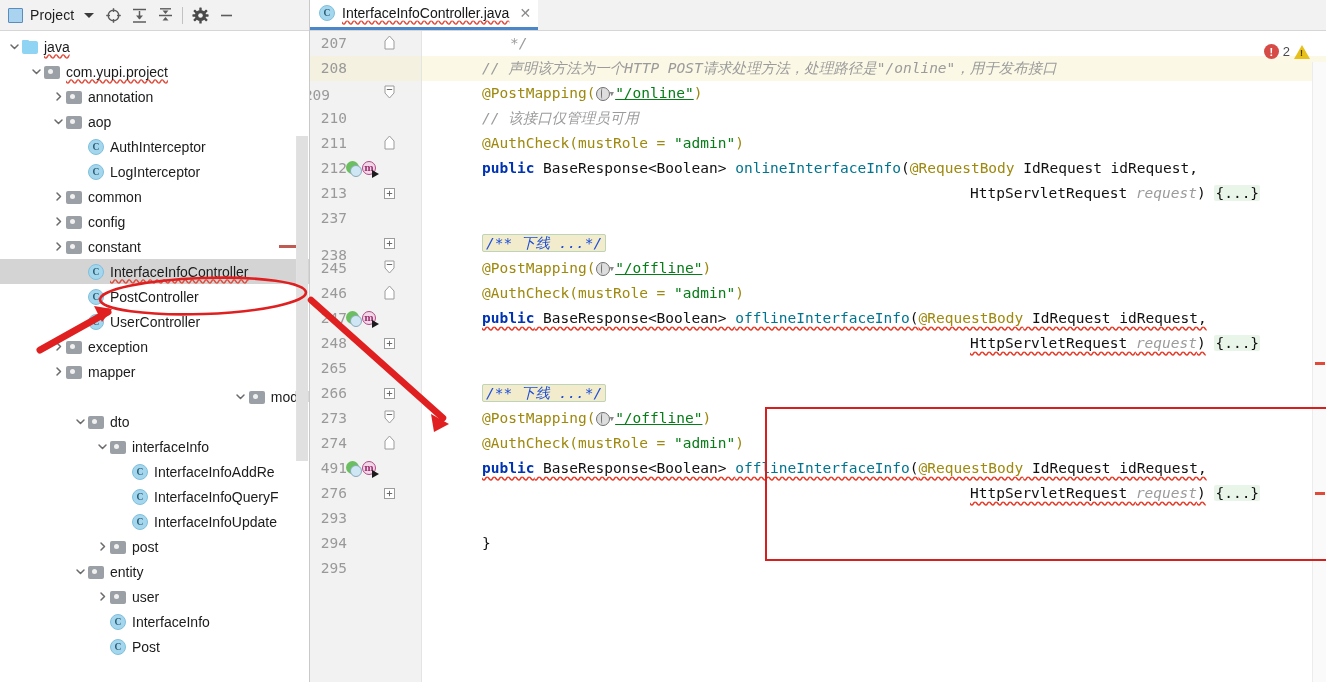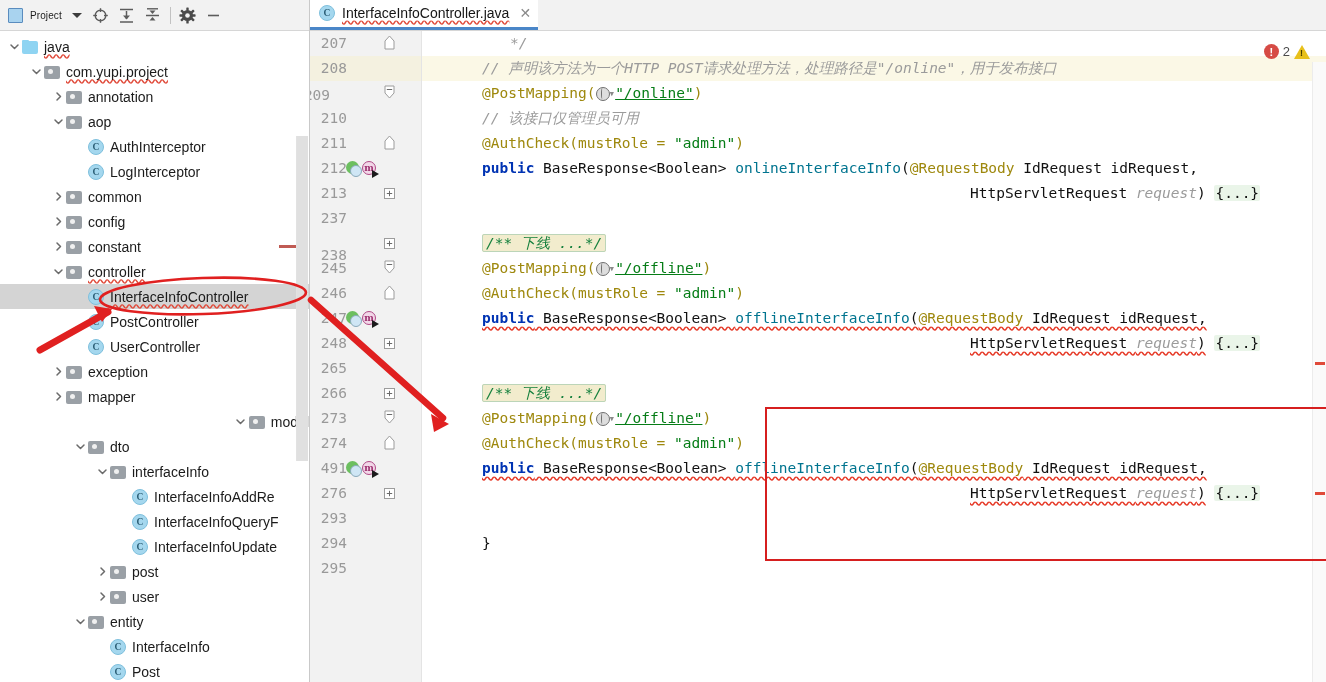--- a/index.html
+++ b/index.html
@@ -33,21 +33,21 @@
     flex: 0 0 31px;
   }
   .panel-icon-box {
     width: 15px; height: 15px;
     border: 1.5px solid #5a8cbe;
     background: #a9d3ef;
     border-radius: 1px;
     margin-right: 7px;
   }
   #panel-title {
-    font-size: 10px; color: #1d1d1d;
+    font-size: 14px; color: #1d1d1d;
     letter-spacing: .1px;
   }
   .tb-caret {
     width: 0; height: 0;
     border-left: 5px solid transparent;
     border-right: 5px solid transparent;
     border-top: 5px solid #3c3c3c;
     margin-left: 10px; margin-right: 6px;
   }
   .tb-btn {
@@ -267,21 +267,21 @@
   .fold-blk {
     background: #eaf5e9;
     border-radius: 2px;
     padding: 0 1px;
   }
   .fold-cmt {
     background: #f2eccd;
     border: 1px solid #bcd5b8;
     border-radius: 2px;
     padding: 0 3px;
-    color: #15803d;
+    color: #1d4ed8;
     font-style: italic;
   }
   .err-squig {
     text-decoration: underline wavy #e63a28;
     text-decoration-skip-ink: none;
     text-underline-offset: 3px;
   }
   .globe {
     display: inline-block;
     width: 13px; height: 13px;
@@ -487,130 +487,121 @@
         </div>
         <div class="row" style="padding-left: 50px;">
           <span class="twisty">
             <svg width="11" height="11" viewBox="0 0 11 11">
               <path d="M4 2 L7.5 5.5 L4 9" fill="none" stroke="#6b6b6b" stroke-width="1.5" stroke-linecap="round" stroke-linejoin="round"></path>
             </svg>
           </span>
           <span class="folder-ico pkg"></span>
           <span class="lbl">constant</span>
         </div>
+        <div class="row selected" style="padding-left: 72px;">
+          <span class="twisty"></span>
+          <span class="class-ico">C</span>
+          <span class="lbl squig">InterfaceInfoController</span>
+        </div>
+        <div class="row" style="padding-left: 72px;">
+          <span class="twisty"></span>
+          <span class="class-ico">C</span>
+          <span class="lbl">PostController</span>
+        </div>
+        <div class="row" style="padding-left: 72px;">
+          <span class="twisty"></span>
+          <span class="class-ico">C</span>
+          <span class="lbl">UserController</span>
+        </div>
         <div class="row" style="padding-left: 50px;">
           <span class="twisty">
             <svg width="11" height="11" viewBox="0 0 11 11">
+              <path d="M4 2 L7.5 5.5 L4 9" fill="none" stroke="#6b6b6b" stroke-width="1.5" stroke-linecap="round" stroke-linejoin="round"></path>
+            </svg>
+          </span>
+          <span class="folder-ico pkg"></span>
+          <span class="lbl">exception</span>
+        </div>
+        <div class="row" style="padding-left: 50px;">
+          <span class="twisty">
+            <svg width="11" height="11" viewBox="0 0 11 11">
+              <path d="M4 2 L7.5 5.5 L4 9" fill="none" stroke="#6b6b6b" stroke-width="1.5" stroke-linecap="round" stroke-linejoin="round"></path>
+            </svg>
+          </span>
+          <span class="folder-ico pkg"></span>
+          <span class="lbl">mapper</span>
+        </div>
+        <div class="row" style="padding-left: 50px; justify-content: flex-end;">
+          <span class="twisty">
+            <svg width="11" height="11" viewBox="0 0 11 11">
               <path d="M2 4 L5.5 7.5 L9 4" fill="none" stroke="#6b6b6b" stroke-width="1.5" stroke-linecap="round" stroke-linejoin="round"></path>
             </svg>
           </span>
           <span class="folder-ico pkg"></span>
-          <span class="lbl squig">controller</span>
-        </div>
-        <div class="row selected" style="padding-left: 72px;">
-          <span class="twisty"></span>
-          <span class="class-ico">C</span>
-          <span class="lbl squig">InterfaceInfoController</span>
+          <span class="lbl">model</span>
         </div>
         <div class="row" style="padding-left: 72px;">
-          <span class="twisty"></span>
-          <span class="class-ico">C</span>
-          <span class="lbl">PostController</span>
+          <span class="twisty">
+            <svg width="11" height="11" viewBox="0 0 11 11">
+              <path d="M2 4 L5.5 7.5 L9 4" fill="none" stroke="#6b6b6b" stroke-width="1.5" stroke-linecap="round" stroke-linejoin="round"></path>
+            </svg>
+          </span>
+          <span class="folder-ico pkg"></span>
+          <span class="lbl">dto</span>
+        </div>
+        <div class="row" style="padding-left: 94px;">
+          <span class="twisty">
+            <svg width="11" height="11" viewBox="0 0 11 11">
+              <path d="M2 4 L5.5 7.5 L9 4" fill="none" stroke="#6b6b6b" stroke-width="1.5" stroke-linecap="round" stroke-linejoin="round"></path>
+            </svg>
+          </span>
+          <span class="folder-ico pkg"></span>
+          <span class="lbl">interfaceInfo</span>
+        </div>
+        <div class="row" style="padding-left: 116px;">
+          <span class="twisty"></span>
+          <span class="class-ico">C</span>
+          <span class="lbl">InterfaceInfoAddRe</span>
+        </div>
+        <div class="row" style="padding-left: 116px;">
+          <span class="twisty"></span>
+          <span class="class-ico">C</span>
+          <span class="lbl">InterfaceInfoQueryF</span>
+        </div>
+        <div class="row" style="padding-left: 116px;">
+          <span class="twisty"></span>
+          <span class="class-ico">C</span>
+          <span class="lbl">InterfaceInfoUpdate</span>
+        </div>
+        <div class="row" style="padding-left: 94px;">
+          <span class="twisty">
+            <svg width="11" height="11" viewBox="0 0 11 11">
+              <path d="M4 2 L7.5 5.5 L4 9" fill="none" stroke="#6b6b6b" stroke-width="1.5" stroke-linecap="round" stroke-linejoin="round"></path>
+            </svg>
+          </span>
+          <span class="folder-ico pkg"></span>
+          <span class="lbl">post</span>
         </div>
         <div class="row" style="padding-left: 72px;">
-          <span class="twisty"></span>
-          <span class="class-ico">C</span>
-          <span class="lbl">UserController</span>
-        </div>
-        <div class="row" style="padding-left: 50px;">
+          <span class="twisty">
+            <svg width="11" height="11" viewBox="0 0 11 11">
+              <path d="M2 4 L5.5 7.5 L9 4" fill="none" stroke="#6b6b6b" stroke-width="1.5" stroke-linecap="round" stroke-linejoin="round"></path>
+            </svg>
+          </span>
+          <span class="folder-ico pkg"></span>
+          <span class="lbl">entity</span>
+        </div>
+        <div class="row" style="padding-left: 94px;">
           <span class="twisty">
             <svg width="11" height="11" viewBox="0 0 11 11">
               <path d="M4 2 L7.5 5.5 L4 9" fill="none" stroke="#6b6b6b" stroke-width="1.5" stroke-linecap="round" stroke-linejoin="round"></path>
             </svg>
           </span>
           <span class="folder-ico pkg"></span>
-          <span class="lbl">exception</span>
-        </div>
-        <div class="row" style="padding-left: 50px;">
-          <span class="twisty">
-            <svg width="11" height="11" viewBox="0 0 11 11">
-              <path d="M4 2 L7.5 5.5 L4 9" fill="none" stroke="#6b6b6b" stroke-width="1.5" stroke-linecap="round" stroke-linejoin="round"></path>
-            </svg>
-          </span>
-          <span class="folder-ico pkg"></span>
-          <span class="lbl">mapper</span>
-        </div>
-        <div class="row" style="padding-left: 50px; justify-content: flex-end;">
-          <span class="twisty">
-            <svg width="11" height="11" viewBox="0 0 11 11">
-              <path d="M2 4 L5.5 7.5 L9 4" fill="none" stroke="#6b6b6b" stroke-width="1.5" stroke-linecap="round" stroke-linejoin="round"></path>
-            </svg>
-          </span>
-          <span class="folder-ico pkg"></span>
-          <span class="lbl">model</span>
-        </div>
-        <div class="row" style="padding-left: 72px;">
-          <span class="twisty">
-            <svg width="11" height="11" viewBox="0 0 11 11">
-              <path d="M2 4 L5.5 7.5 L9 4" fill="none" stroke="#6b6b6b" stroke-width="1.5" stroke-linecap="round" stroke-linejoin="round"></path>
-            </svg>
-          </span>
-          <span class="folder-ico pkg"></span>
-          <span class="lbl">dto</span>
-        </div>
-        <div class="row" style="padding-left: 94px;">
-          <span class="twisty">
-            <svg width="11" height="11" viewBox="0 0 11 11">
-              <path d="M2 4 L5.5 7.5 L9 4" fill="none" stroke="#6b6b6b" stroke-width="1.5" stroke-linecap="round" stroke-linejoin="round"></path>
-            </svg>
-          </span>
-          <span class="folder-ico pkg"></span>
-          <span class="lbl">interfaceInfo</span>
-        </div>
-        <div class="row" style="padding-left: 116px;">
-          <span class="twisty"></span>
-          <span class="class-ico">C</span>
-          <span class="lbl">InterfaceInfoAddRe</span>
-        </div>
-        <div class="row" style="padding-left: 116px;">
-          <span class="twisty"></span>
-          <span class="class-ico">C</span>
-          <span class="lbl">InterfaceInfoQueryF</span>
-        </div>
-        <div class="row" style="padding-left: 116px;">
-          <span class="twisty"></span>
-          <span class="class-ico">C</span>
-          <span class="lbl">InterfaceInfoUpdate</span>
-        </div>
-        <div class="row" style="padding-left: 94px;">
-          <span class="twisty">
-            <svg width="11" height="11" viewBox="0 0 11 11">
-              <path d="M4 2 L7.5 5.5 L4 9" fill="none" stroke="#6b6b6b" stroke-width="1.5" stroke-linecap="round" stroke-linejoin="round"></path>
-            </svg>
-          </span>
-          <span class="folder-ico pkg"></span>
-          <span class="lbl">post</span>
-        </div>
-        <div class="row" style="padding-left: 94px;">
-          <span class="twisty">
-            <svg width="11" height="11" viewBox="0 0 11 11">
-              <path d="M4 2 L7.5 5.5 L4 9" fill="none" stroke="#6b6b6b" stroke-width="1.5" stroke-linecap="round" stroke-linejoin="round"></path>
-            </svg>
-          </span>
-          <span class="folder-ico pkg"></span>
           <span class="lbl">user</span>
-        </div>
-        <div class="row" style="padding-left: 72px;">
-          <span class="twisty">
-            <svg width="11" height="11" viewBox="0 0 11 11">
-              <path d="M2 4 L5.5 7.5 L9 4" fill="none" stroke="#6b6b6b" stroke-width="1.5" stroke-linecap="round" stroke-linejoin="round"></path>
-            </svg>
-          </span>
-          <span class="folder-ico pkg"></span>
-          <span class="lbl">entity</span>
         </div>
         <div class="row" style="padding-left: 94px;">
           <span class="twisty"></span>
           <span class="class-ico">C</span>
           <span class="lbl">InterfaceInfo</span>
         </div>
         <div class="row" style="padding-left: 94px;">
           <span class="twisty"></span>
           <span class="class-ico">C</span>
           <span class="lbl">Post</span>

